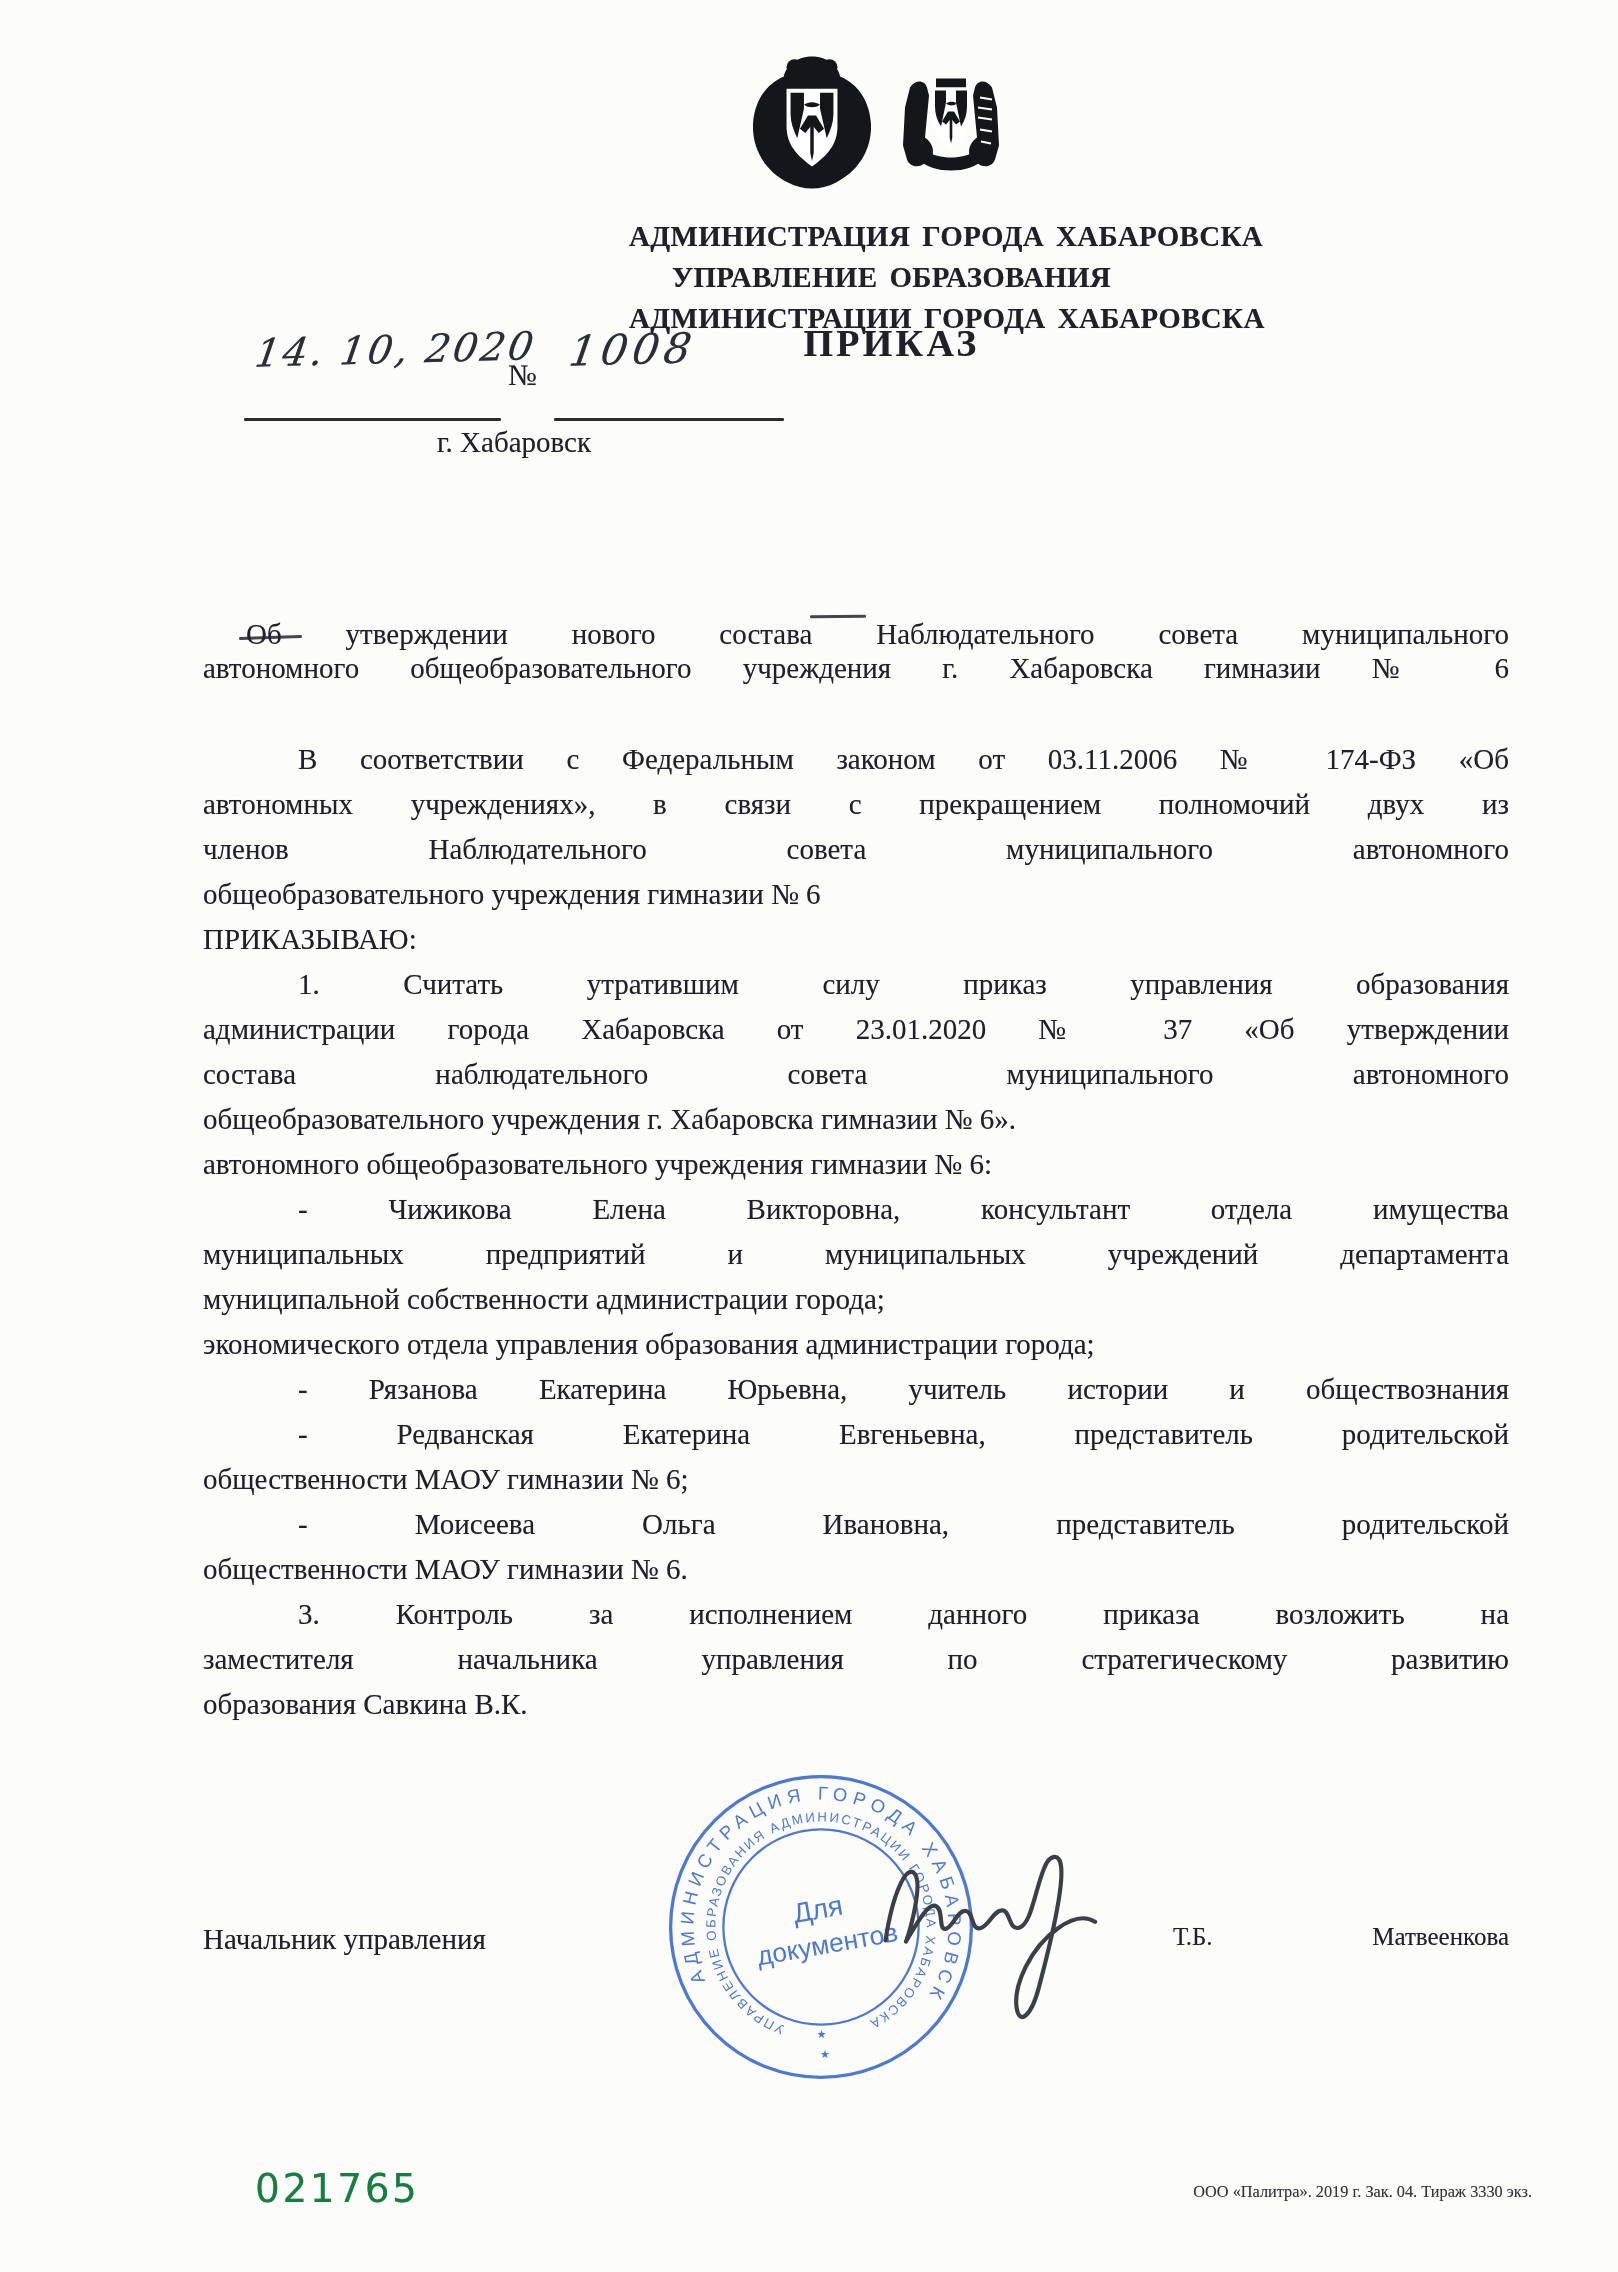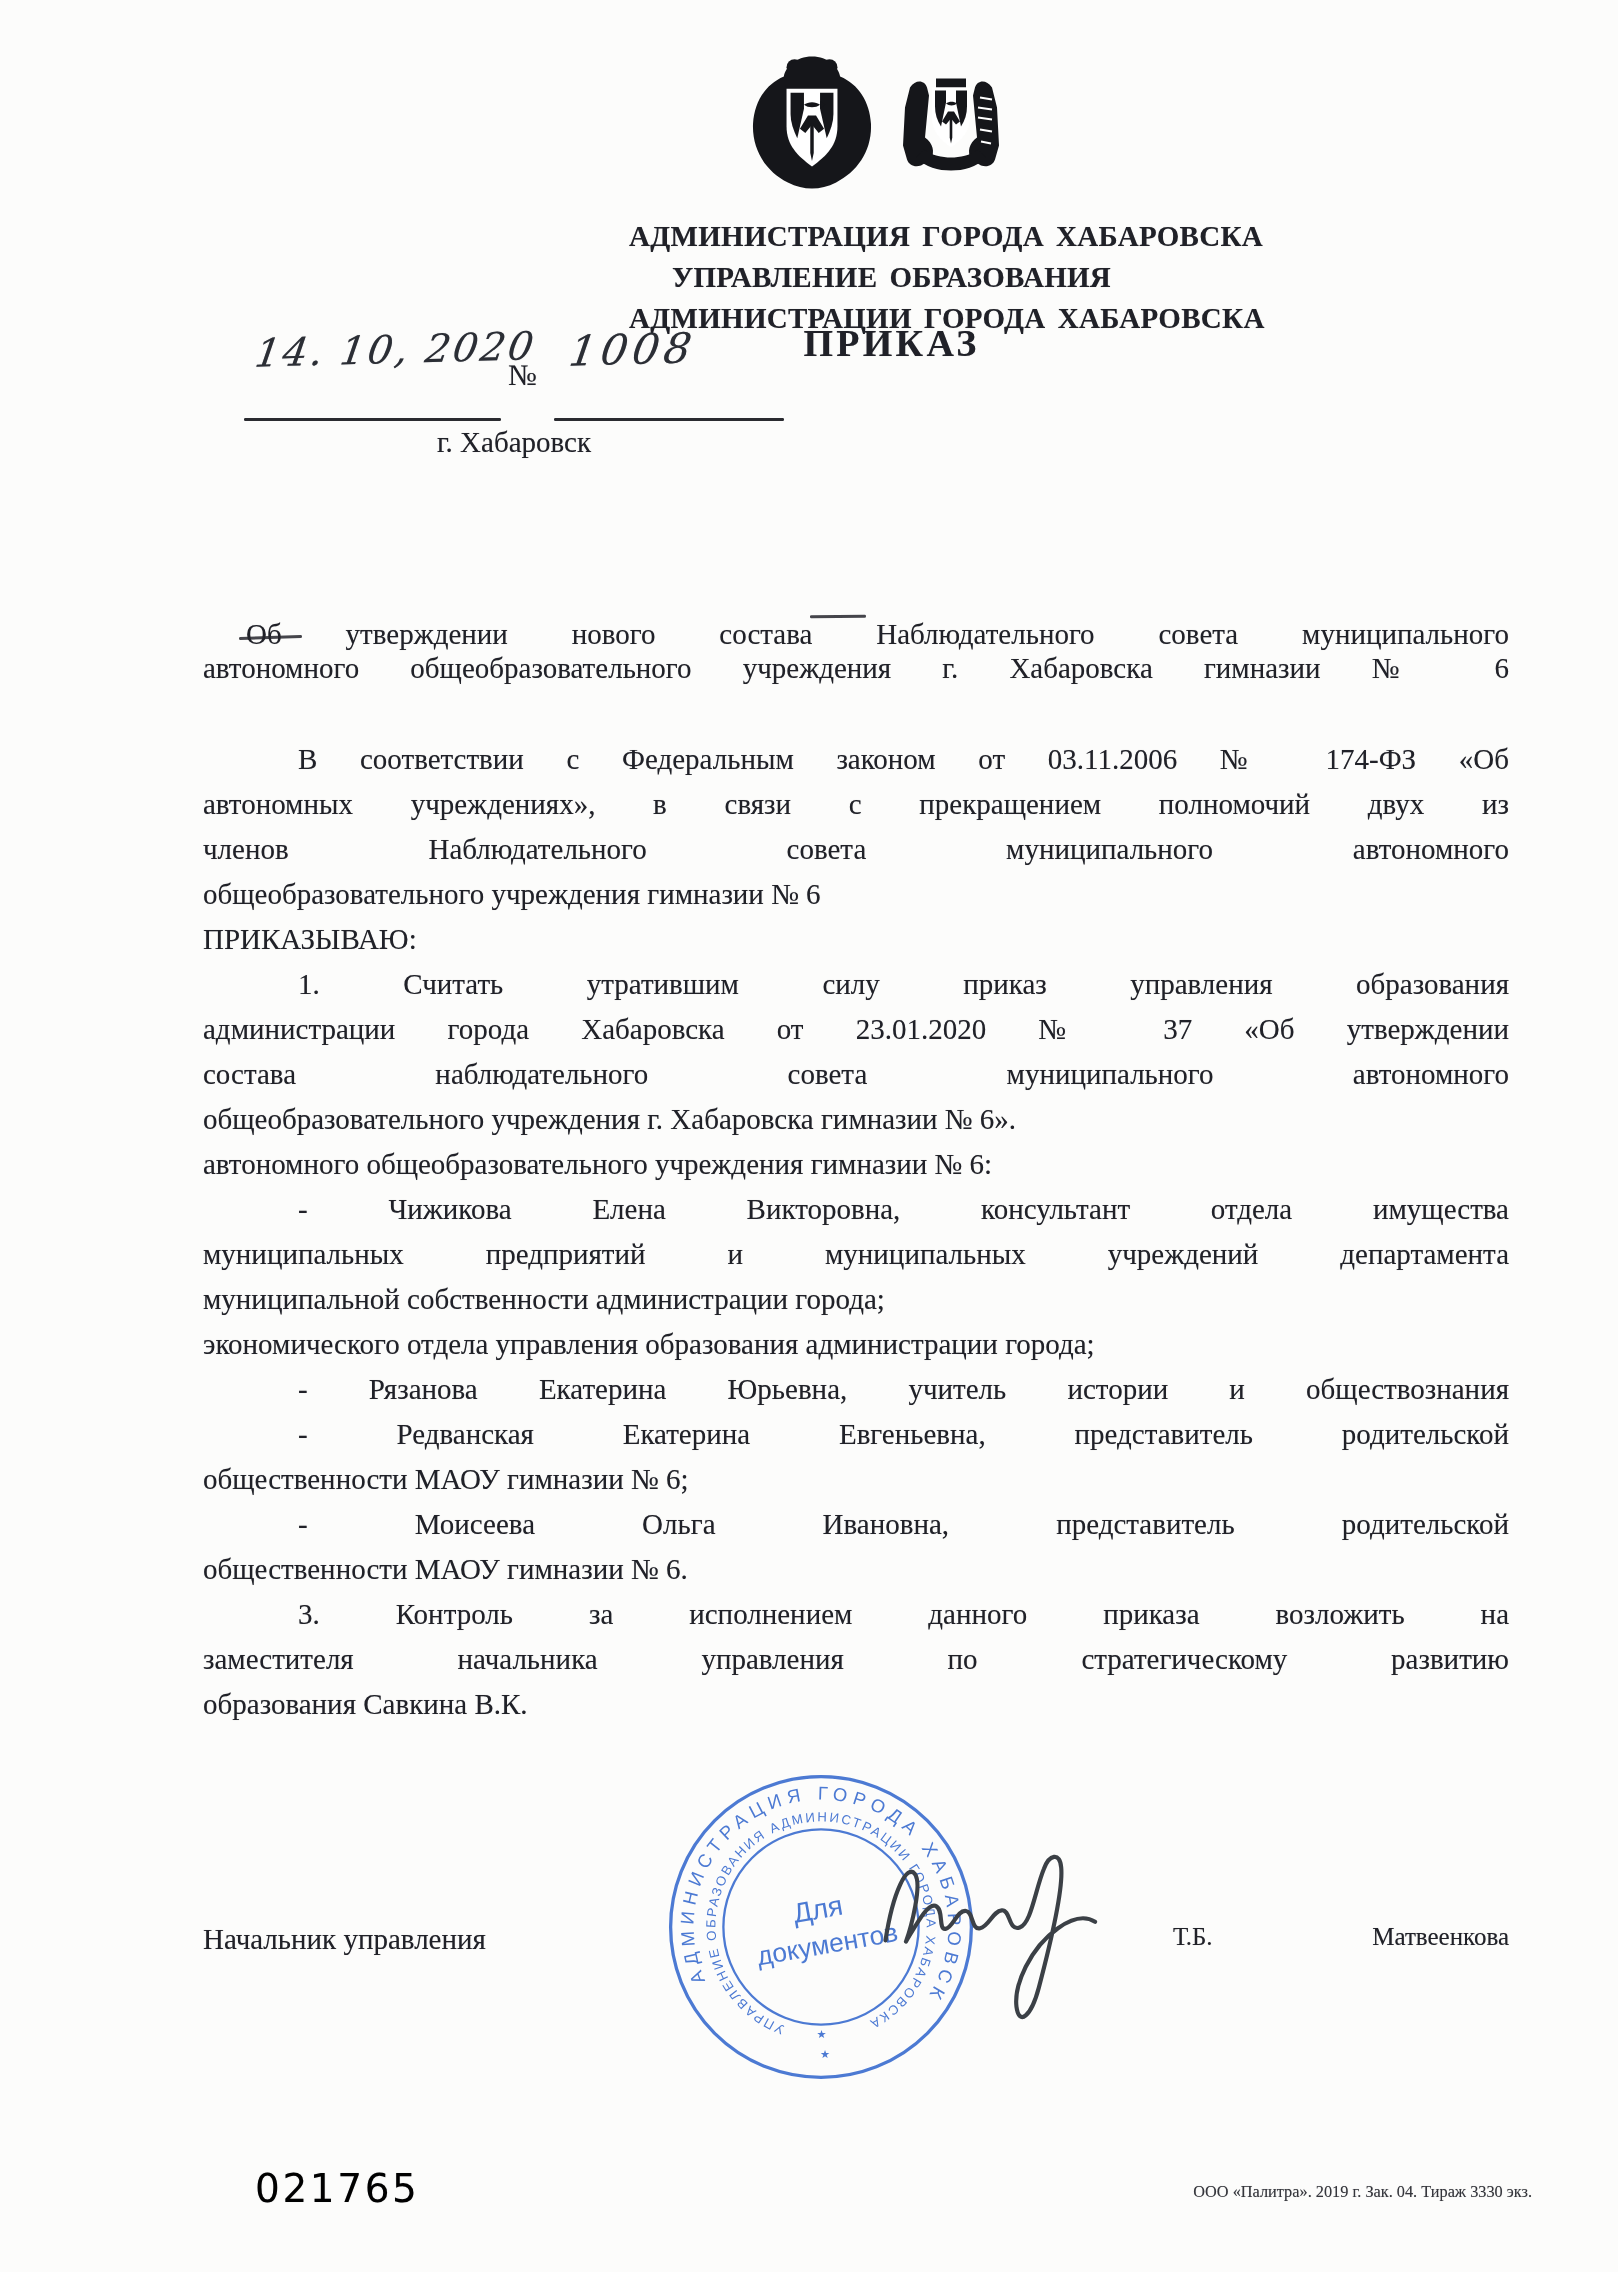--- a/index.html
+++ b/index.html
@@ -62,21 +62,21 @@
   
   .stamp { position:absolute; left:666px; top:1772px; width:310px; height:310px; opacity:.92; }
   .stamp svg { width:100%; height:100%; display:block; }
   .sig { position:absolute; left:874px; top:1815px; width:230px; height:243px; }
   .sig svg { width:100%; height:100%; display:block; }
 
   
   .form-number {
     left:255px; top:2166px;
     font-family:"DejaVu Sans","Liberation Sans",sans-serif;
-    font-size:39px; letter-spacing:2.6px; color:#000000;
+    font-size:39px; letter-spacing:2.6px; color:#15803d;
     text-shadow:0 0 0.7px rgba(43,44,49,.4);
   }
   .print-line { right:86px; top:2182px; font-size:16.3px; color:#35363c; }
 
   
   .artifact { position:absolute; background:#24252b; height:2.6px; border-radius:1.3px; opacity:.85; }
   .a-overline { left:810px; top:615px; width:56px; transform:rotate(-.6deg); }
   .a-strike   { left:239px;  top:636px; width:63px; transform:rotate(-2deg); }
 </style>
 </head>

